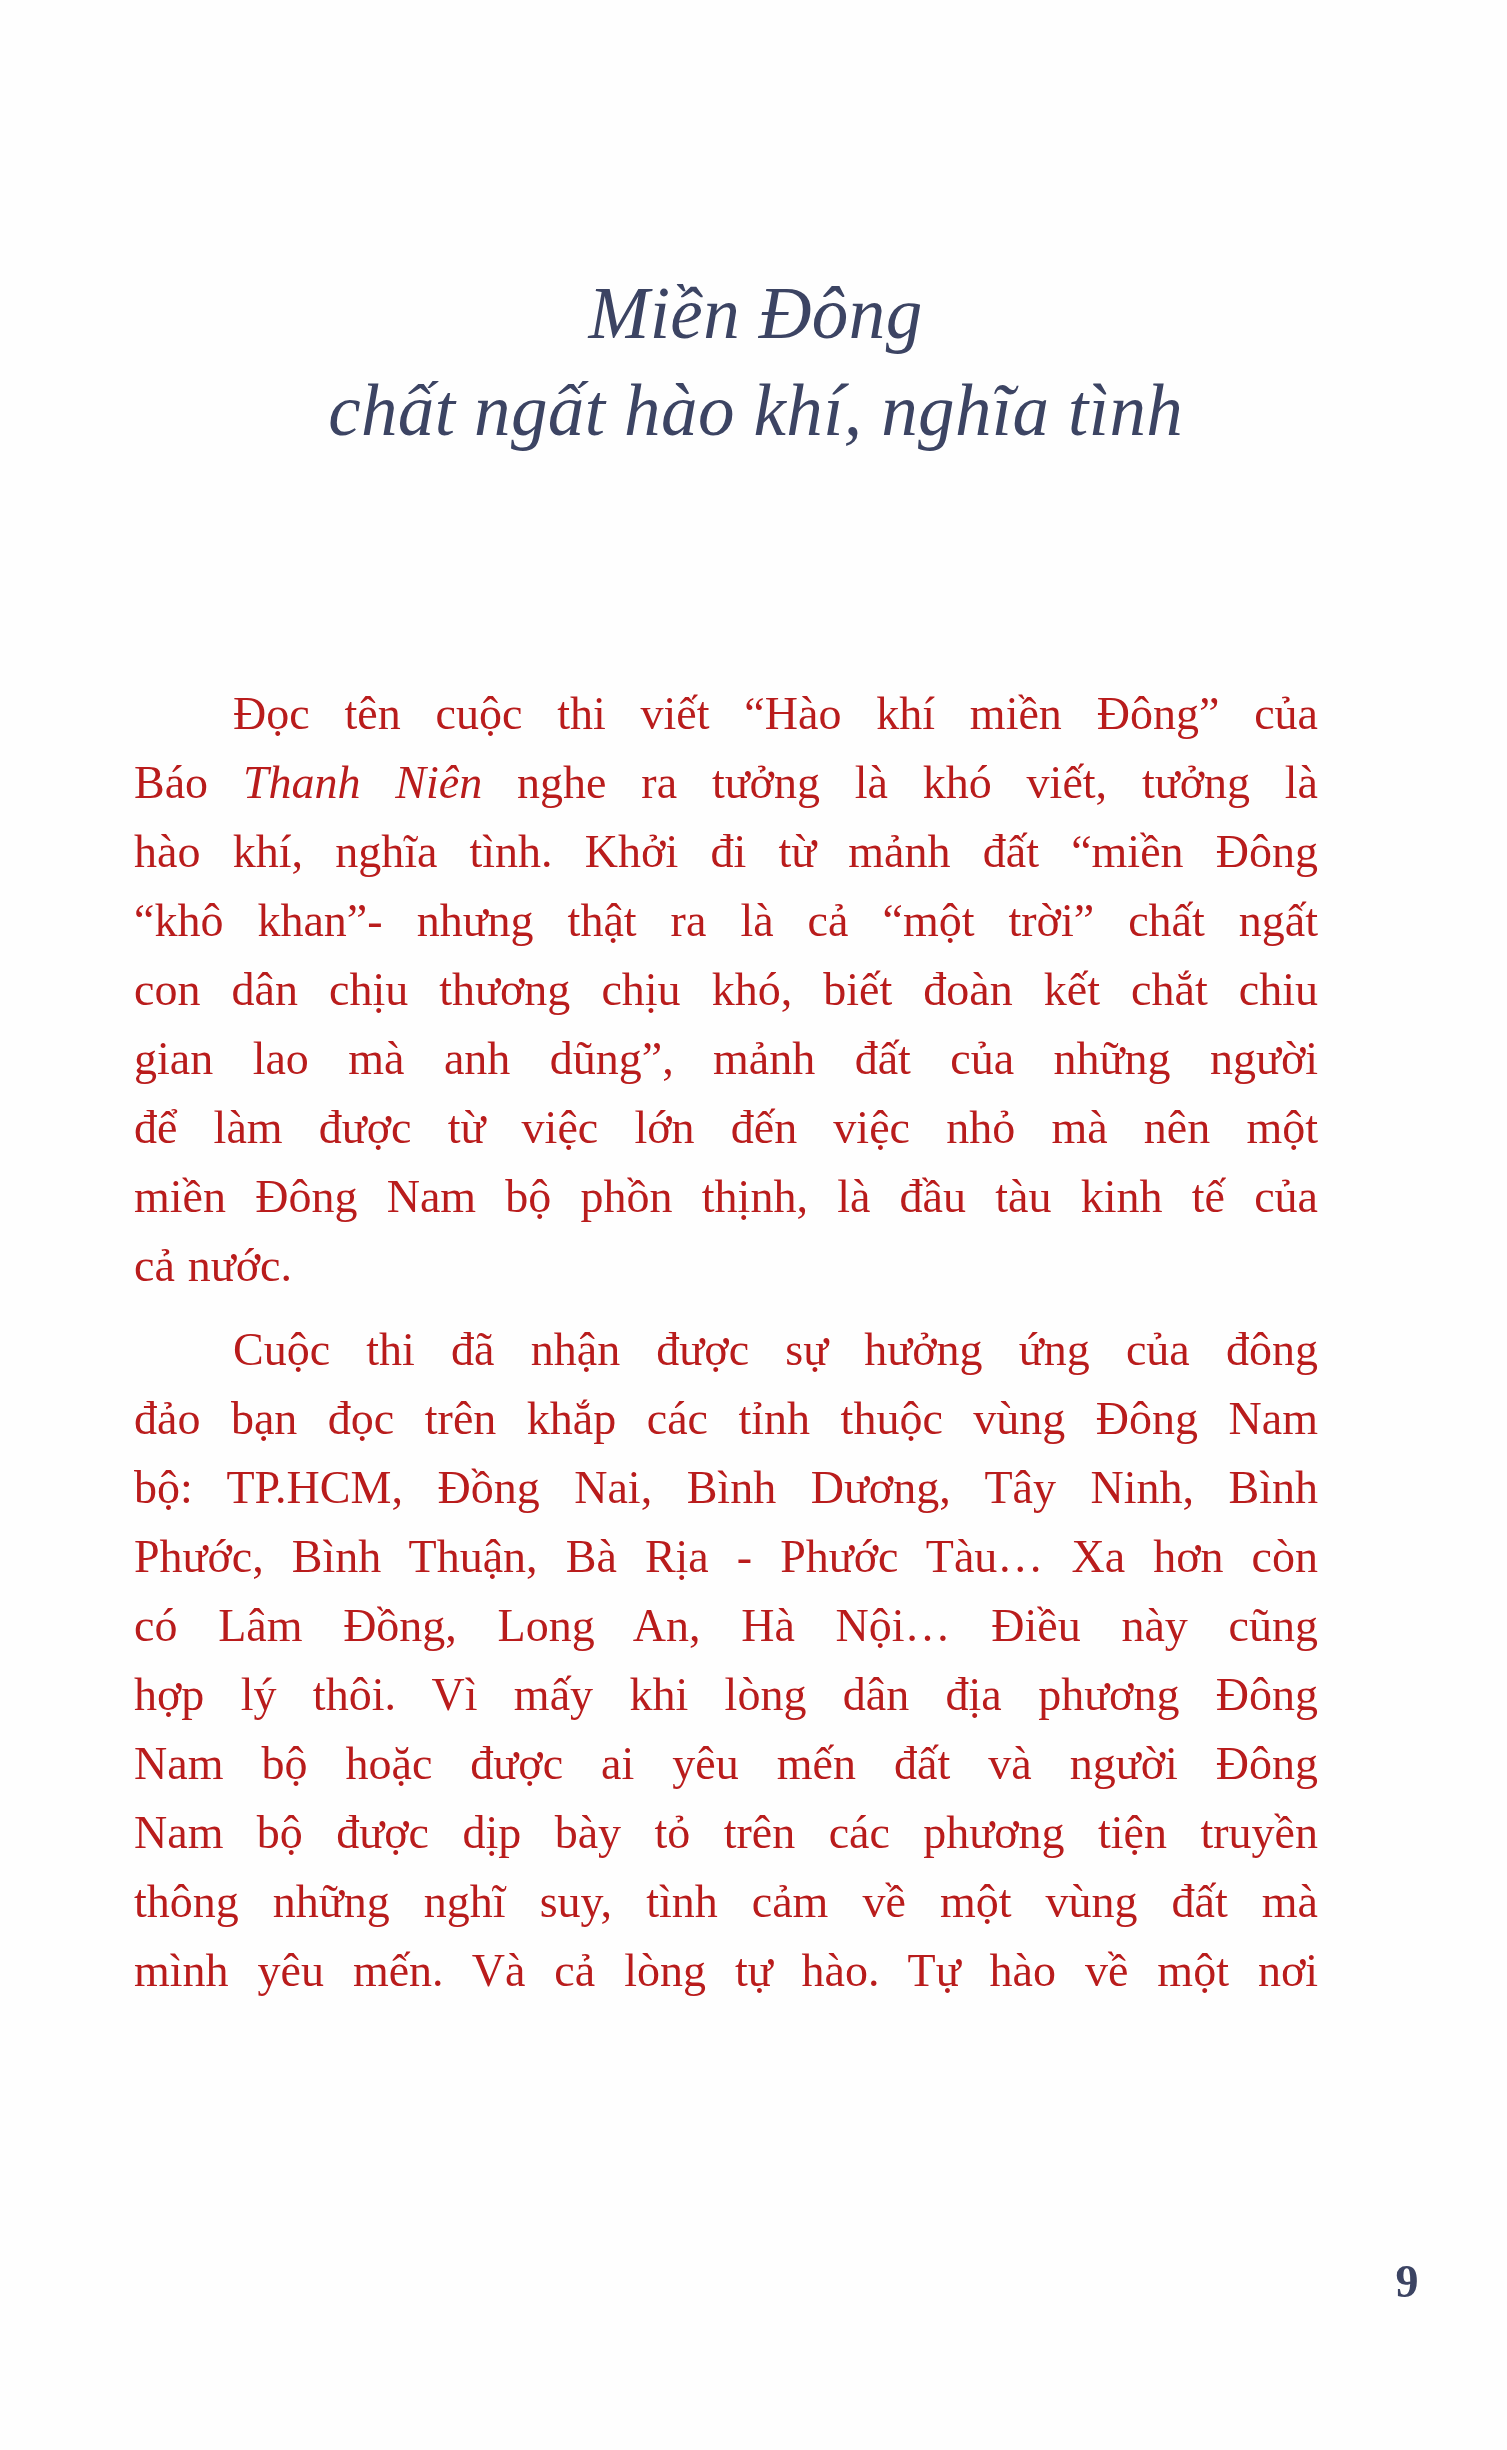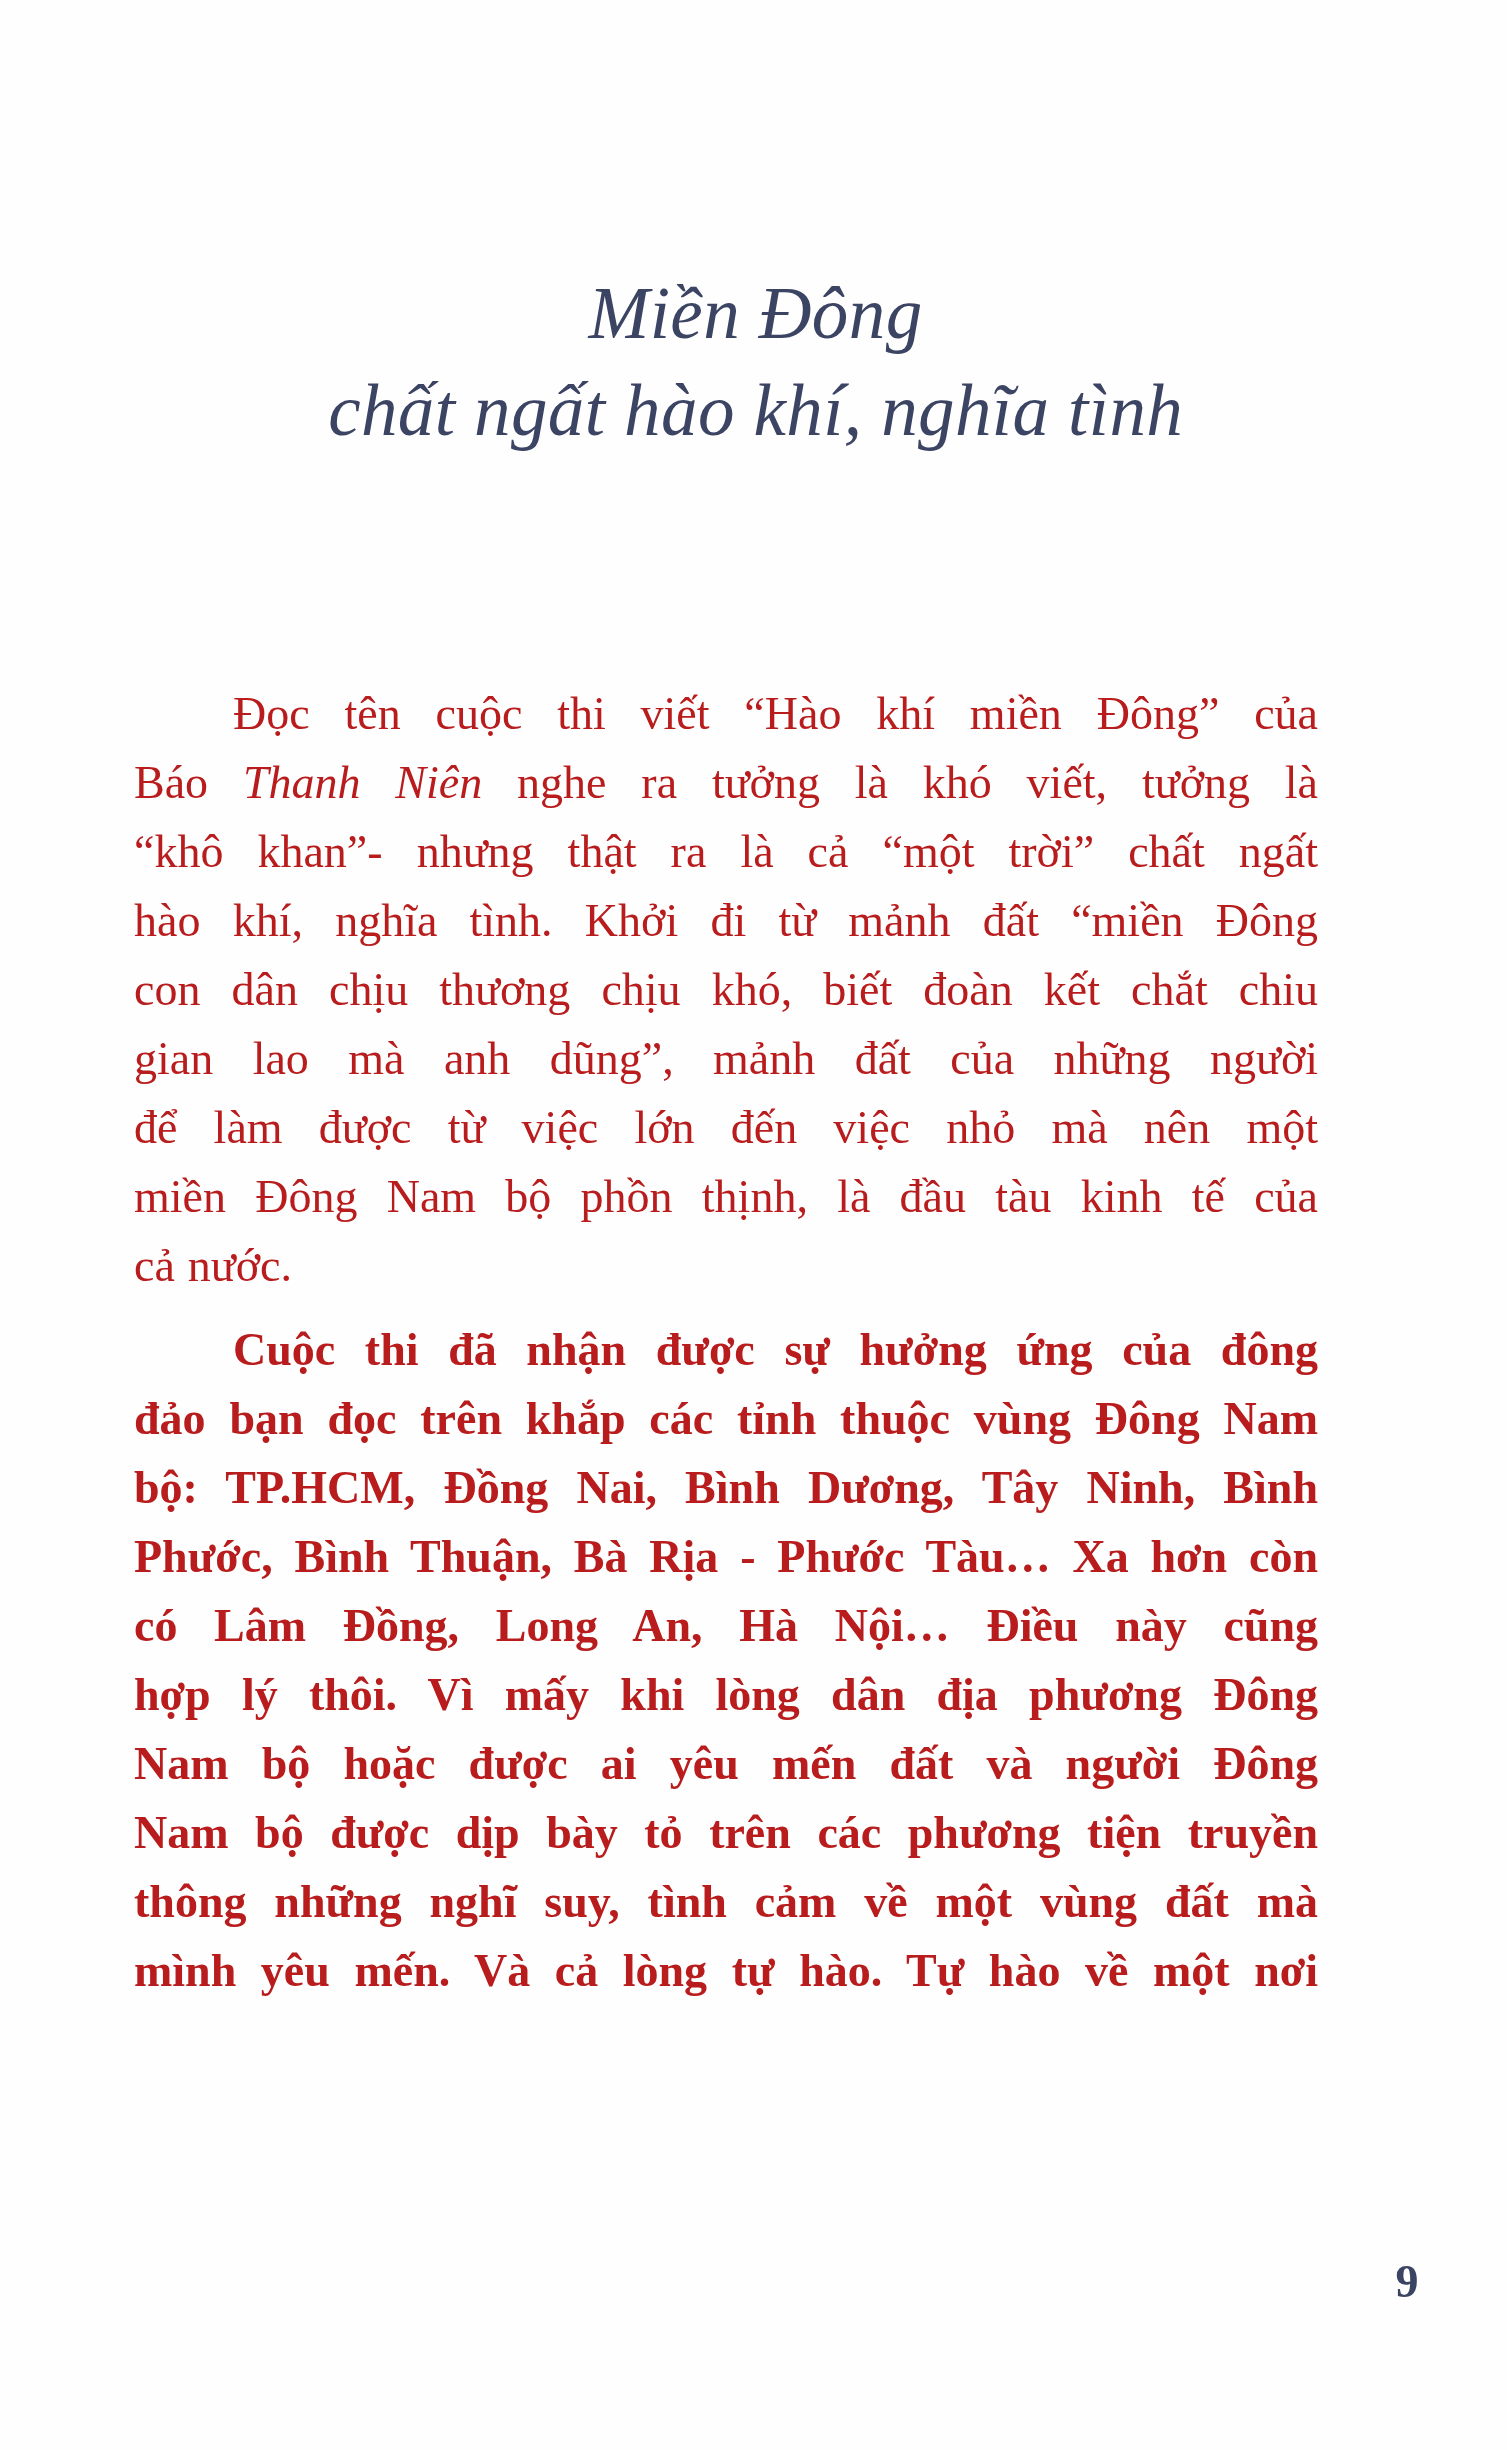--- a/index.html
+++ b/index.html
@@ -54,21 +54,20 @@
       color: #b91c1c;
       text-align: justify;
     }
     .para {
       margin: 0;
       text-indent: 99px;
       text-align-last: left;
     }
     .para + .para {
       margin-top: 14.7px;
-      font-weight: bold;
     }
     .line {
       display: block;
       text-align: justify;
       text-align-last: justify;
       white-space: nowrap;
       word-spacing: 1.5px;
     }
     .line.last {
       text-align-last: left;
@@ -102,22 +101,22 @@
 
   <div class="title-block">
     <span class="title-line l1">Miền Đông</span>
     <span class="title-line l2">chất ngất hào khí, nghĩa tình</span>
   </div>
 
   <div class="body-text">
     <div class="para para-inner" id="para-0">
         <span class="line indent"><span>Đọc tên cuộc thi viết “Hào khí miền Đông” của</span></span>
         <span class="line"><span>Báo </span><span class="ital">Thanh Niên</span><span> nghe ra tưởng là khó viết, tưởng là</span></span>
+        <span class="line"><span>hào khí, nghĩa tình. Khởi đi từ mảnh đất “miền Đông</span></span>
         <span class="line"><span>“khô khan”- nhưng thật ra là cả “một trời” chất ngất</span></span>
-        <span class="line"><span>hào khí, nghĩa tình. Khởi đi từ mảnh đất “miền Đông</span></span>
         <span class="line"><span>con dân chịu thương chịu khó, biết đoàn kết chắt chiu</span></span>
         <span class="line"><span>gian lao mà anh dũng”, mảnh đất của những người</span></span>
         <span class="line"><span>để làm được từ việc lớn đến việc nhỏ mà nên một</span></span>
         <span class="line"><span>miền Đông Nam bộ phồn thịnh, là đầu tàu kinh tế của</span></span>
         <span class="line last"><span>cả nước.</span></span>
       </div>
     <div class="para para-inner" id="para-1">
         <span class="line indent"><span>Cuộc thi đã nhận được sự hưởng ứng của đông</span></span>
         <span class="line"><span>đảo bạn đọc trên khắp các tỉnh thuộc vùng Đông Nam</span></span>
         <span class="line"><span>bộ: TP.HCM, Đồng Nai, Bình Dương, Tây Ninh, Bình</span></span>

